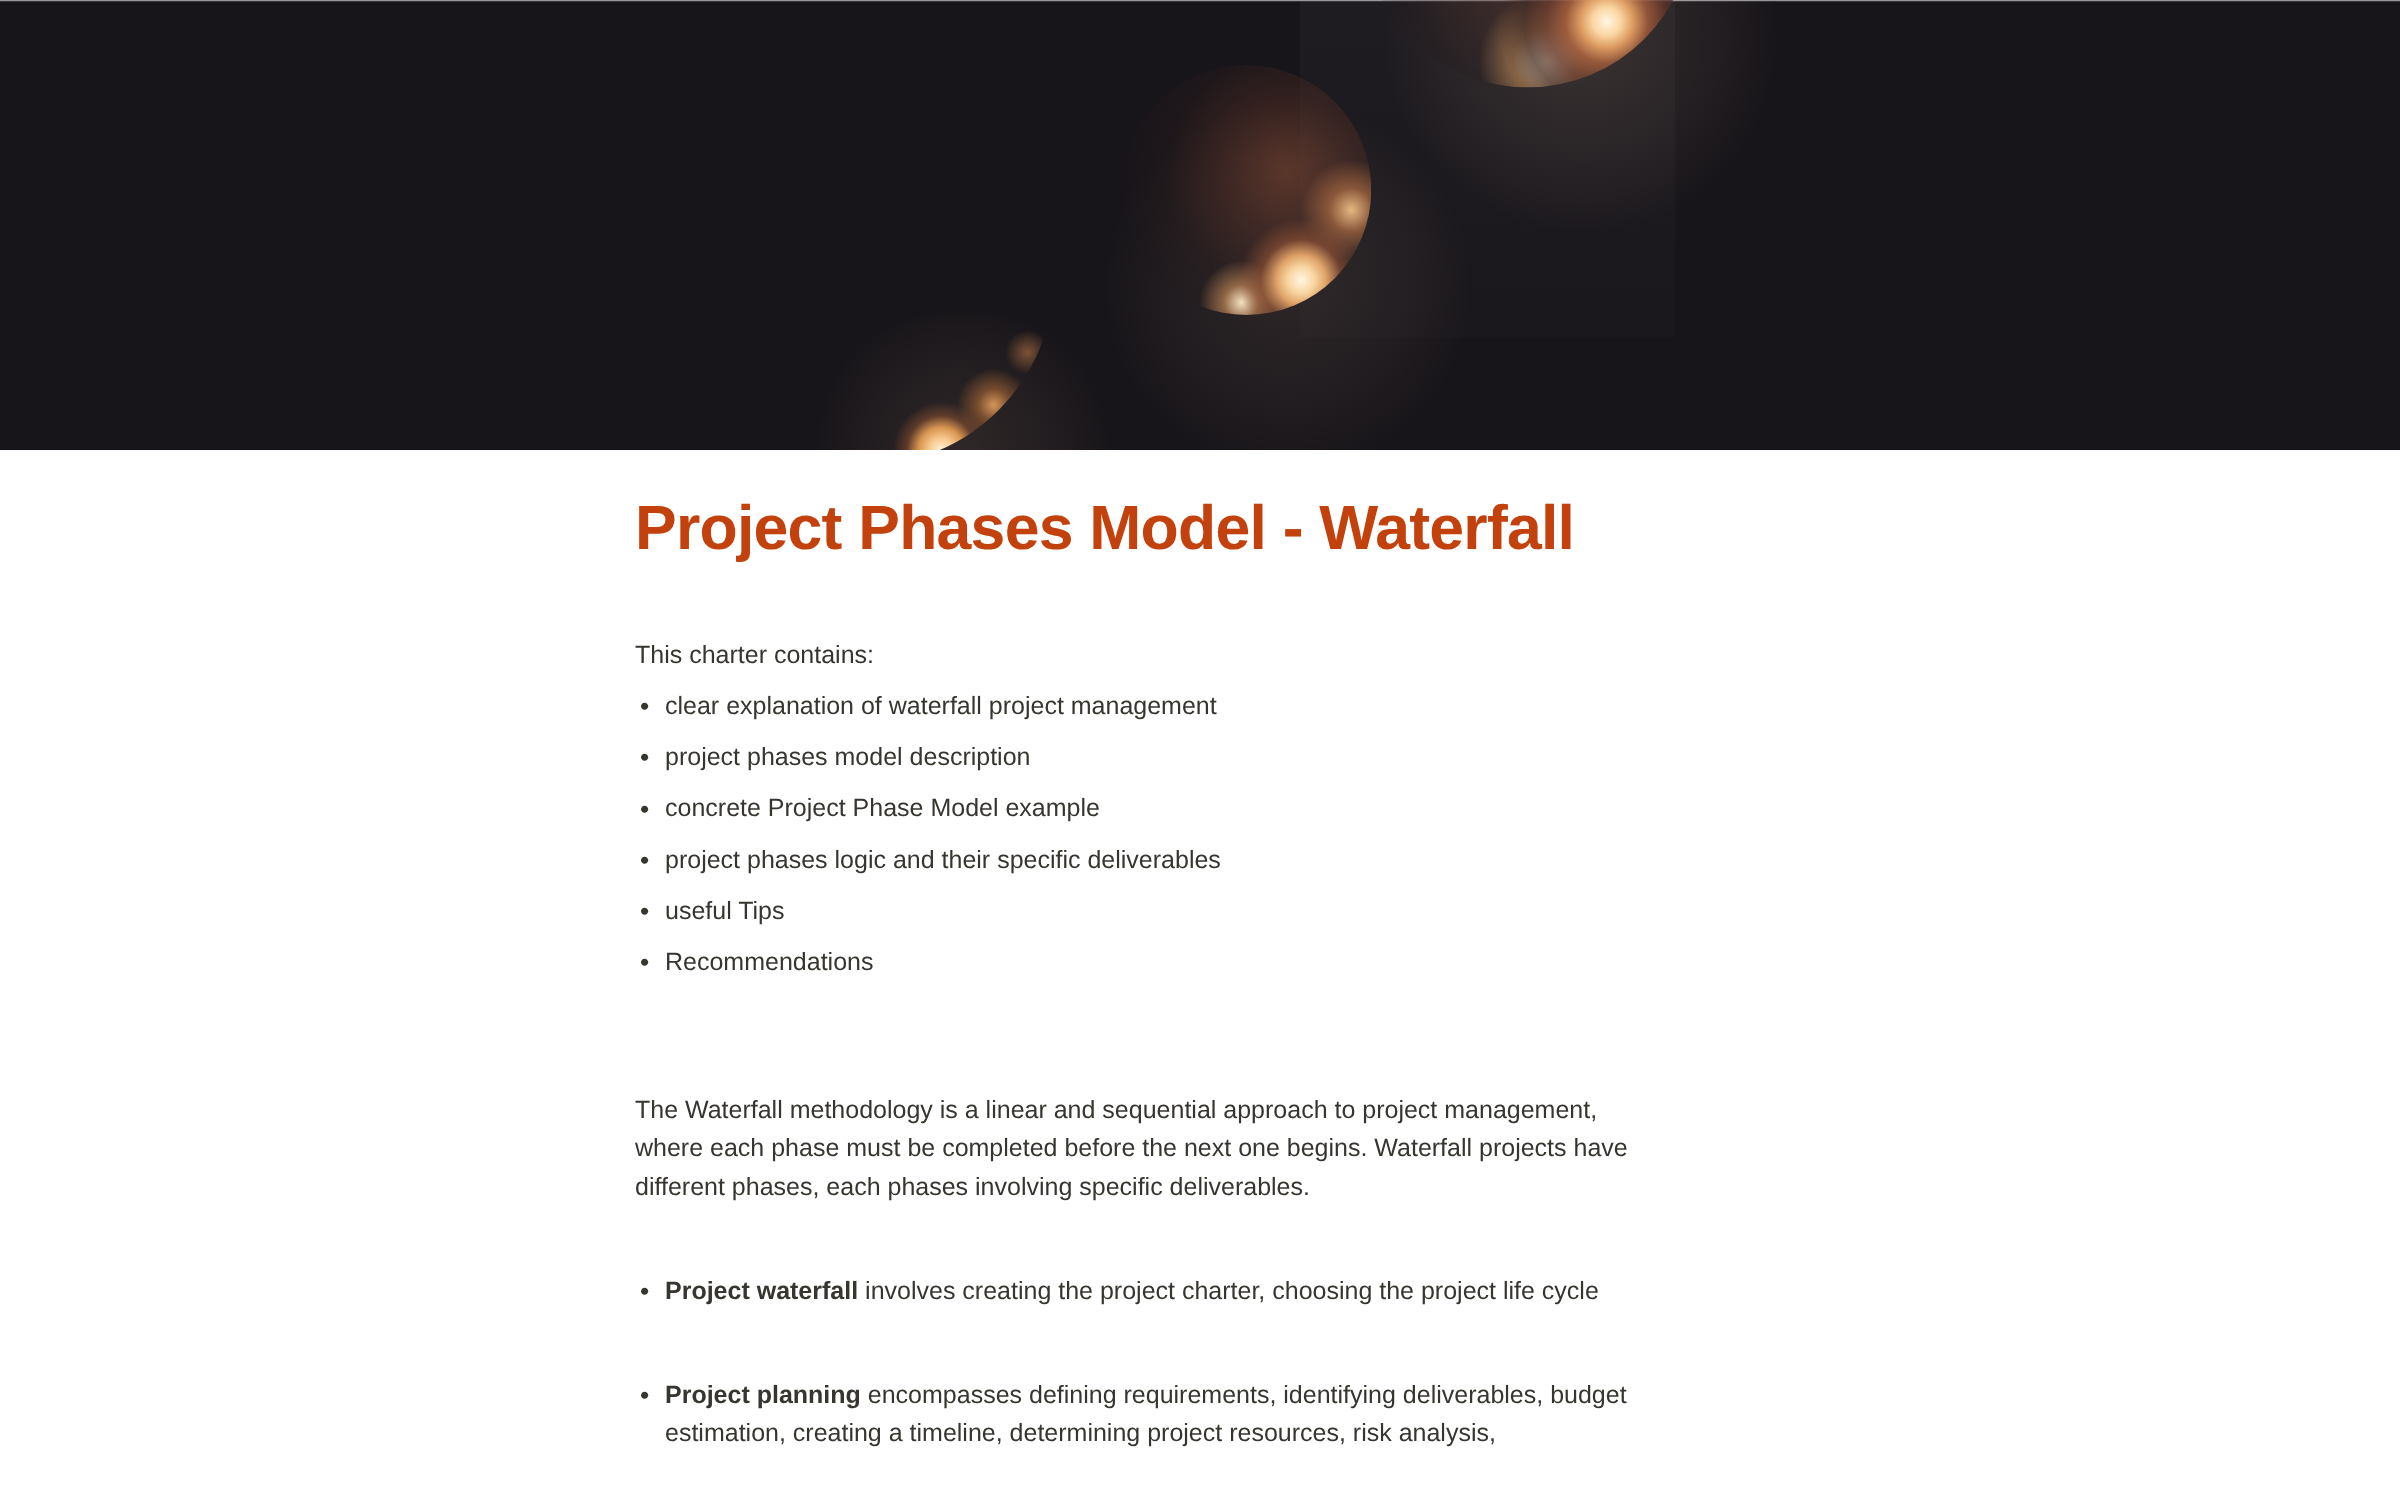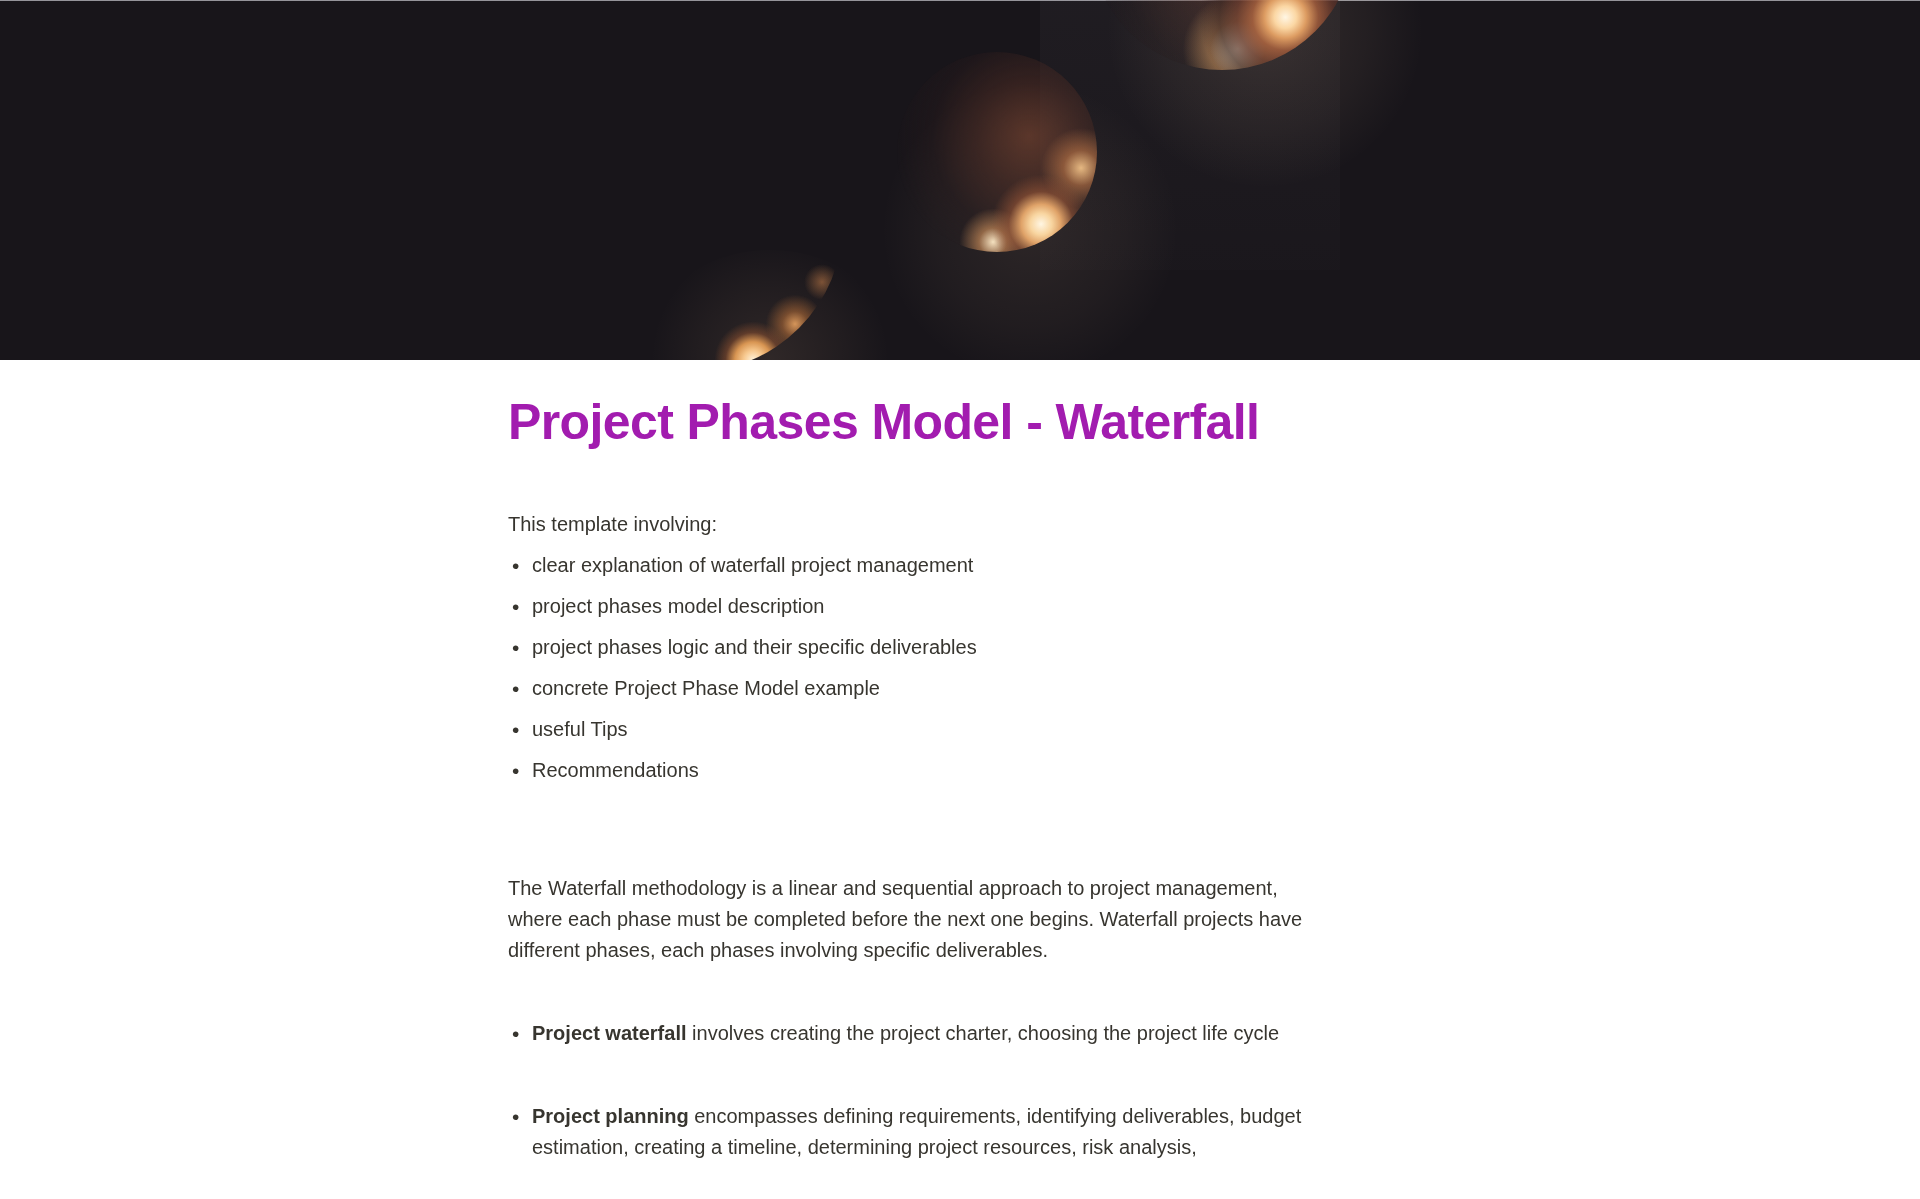--- a/index.html
+++ b/index.html
@@ -62,21 +62,21 @@
       radial-gradient(56px 56px at 93% 70%, rgba(220,140,80,0.5) 0%, rgba(220,140,80,0) 32%);
   }
 
   
   .page { width: 880px; margin: 0 0 0 508px; }
 
   .doc-title {
     margin: 0; padding-top: 31px;
     font-size: 50px; line-height: 62px;
     font-weight: 700; letter-spacing: -0.6px;
-    color: #a21caf;
+    color: #c2410c;
     cursor: text;
   }
 
   .lead { margin: 56px 0 0; font-size: 20px; line-height: 31px; cursor: text; }
 
   ul.blist { list-style: none; margin: 0; padding: 0; }
   ul.blist li {
     position: relative; padding-left: 24px;
     font-size: 20px; line-height: 31px;
     cursor: text;
@@ -104,27 +104,27 @@
   <div class="halo halo-3"></div>
   <div class="moon moon-1"></div>
   <div class="moon moon-2"></div>
   <div class="moon moon-3"></div>
 </div>
 
 <div class="page">
 
   <h1 class="doc-title">Project Phases Model - Waterfall</h1>
 
-  <p class="lead">This template involving:</p>
+  <p class="lead">This charter contains:</p>
 
   <ul class="blist intro-list">
     <li>clear explanation of waterfall project management</li>
     <li>project phases model description</li>
+    <li>concrete Project Phase Model example</li>
     <li>project phases logic and their specific deliverables</li>
-    <li>concrete Project Phase Model example</li>
     <li>useful Tips</li>
     <li>Recommendations</li>
   </ul>
 
   <p class="methodology">
     <span>The Waterfall methodology is a linear and sequential approach to project management,</span><br>
     <span>where each phase must be completed before the next one begins. Waterfall projects have</span><br>
     <span>different phases, each phases involving specific deliverables.</span>
   </p>
 

